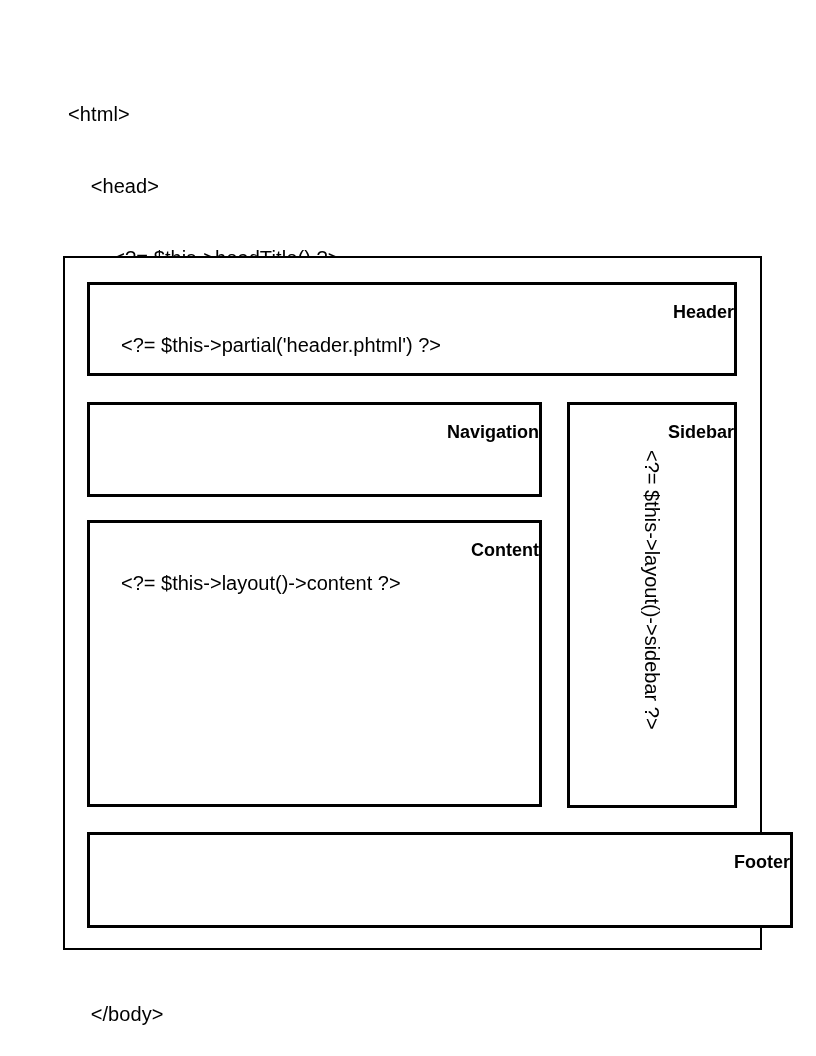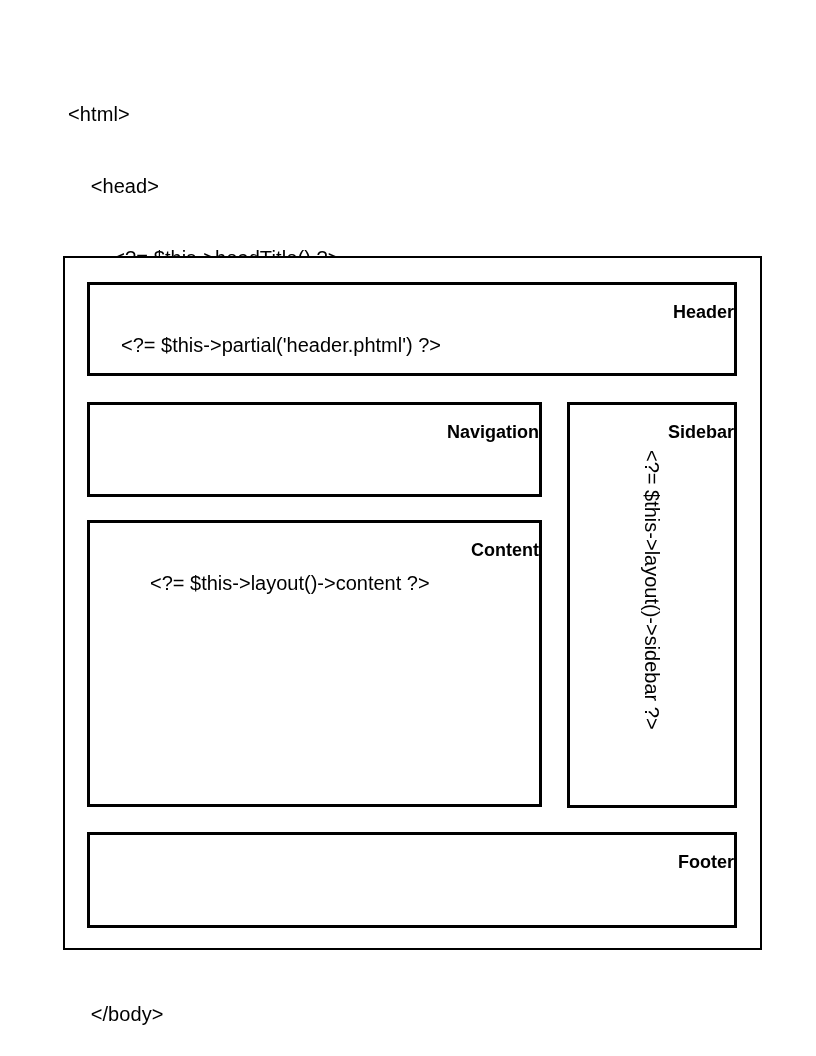--- a/index.html
+++ b/index.html
@@ -29,23 +29,23 @@
     border: 3px solid #000000;
     background: #ffffff;
   }
   .outer-box {
     left: 63px; top: 256px;
     width: 699px; height: 694px;
     border-width: 2px;
   }
   .header-box  { left: 87px;  top: 282px; width: 650px; height: 94px;  }
   .nav-box     { left: 87px;  top: 402px; width: 455px; height: 95px;  }
-  .content-box { left: 87px;  top: 520px; width: 455px; height: 287px; padding-left: 29px; }
+  .content-box { left: 87px;  top: 520px; width: 455px; height: 287px; }
   .sidebar-box { left: 567px; top: 402px; width: 170px; height: 406px; display: flex; flex-direction: column; }
-  .footer-box  { left: 87px;  top: 832px; width: 650px; height: 96px;  }
+  .footer-box  { left: 87px;  top: 832px; width: 706px; height: 96px;  }
 
   .box-title {
     text-align: right;
     font-weight: bold;
     font-size: 18px;
     line-height: 32px;
     margin-top: 11px;
   }
   .box-code {
     font-size: 20px;

